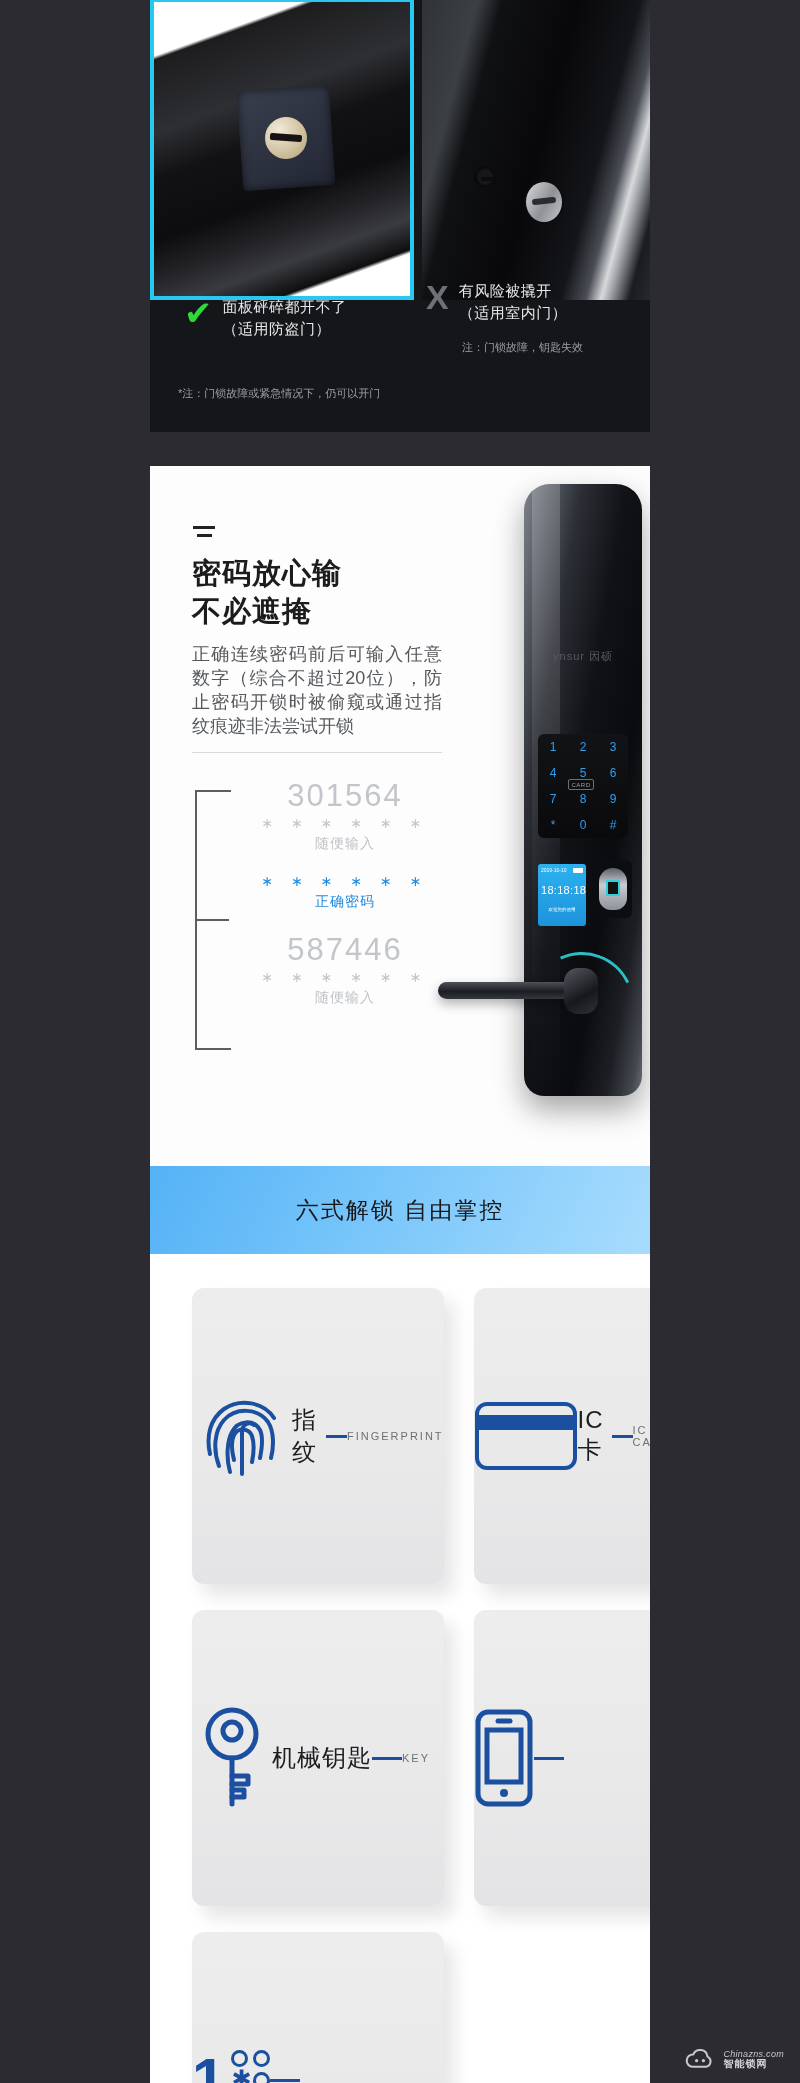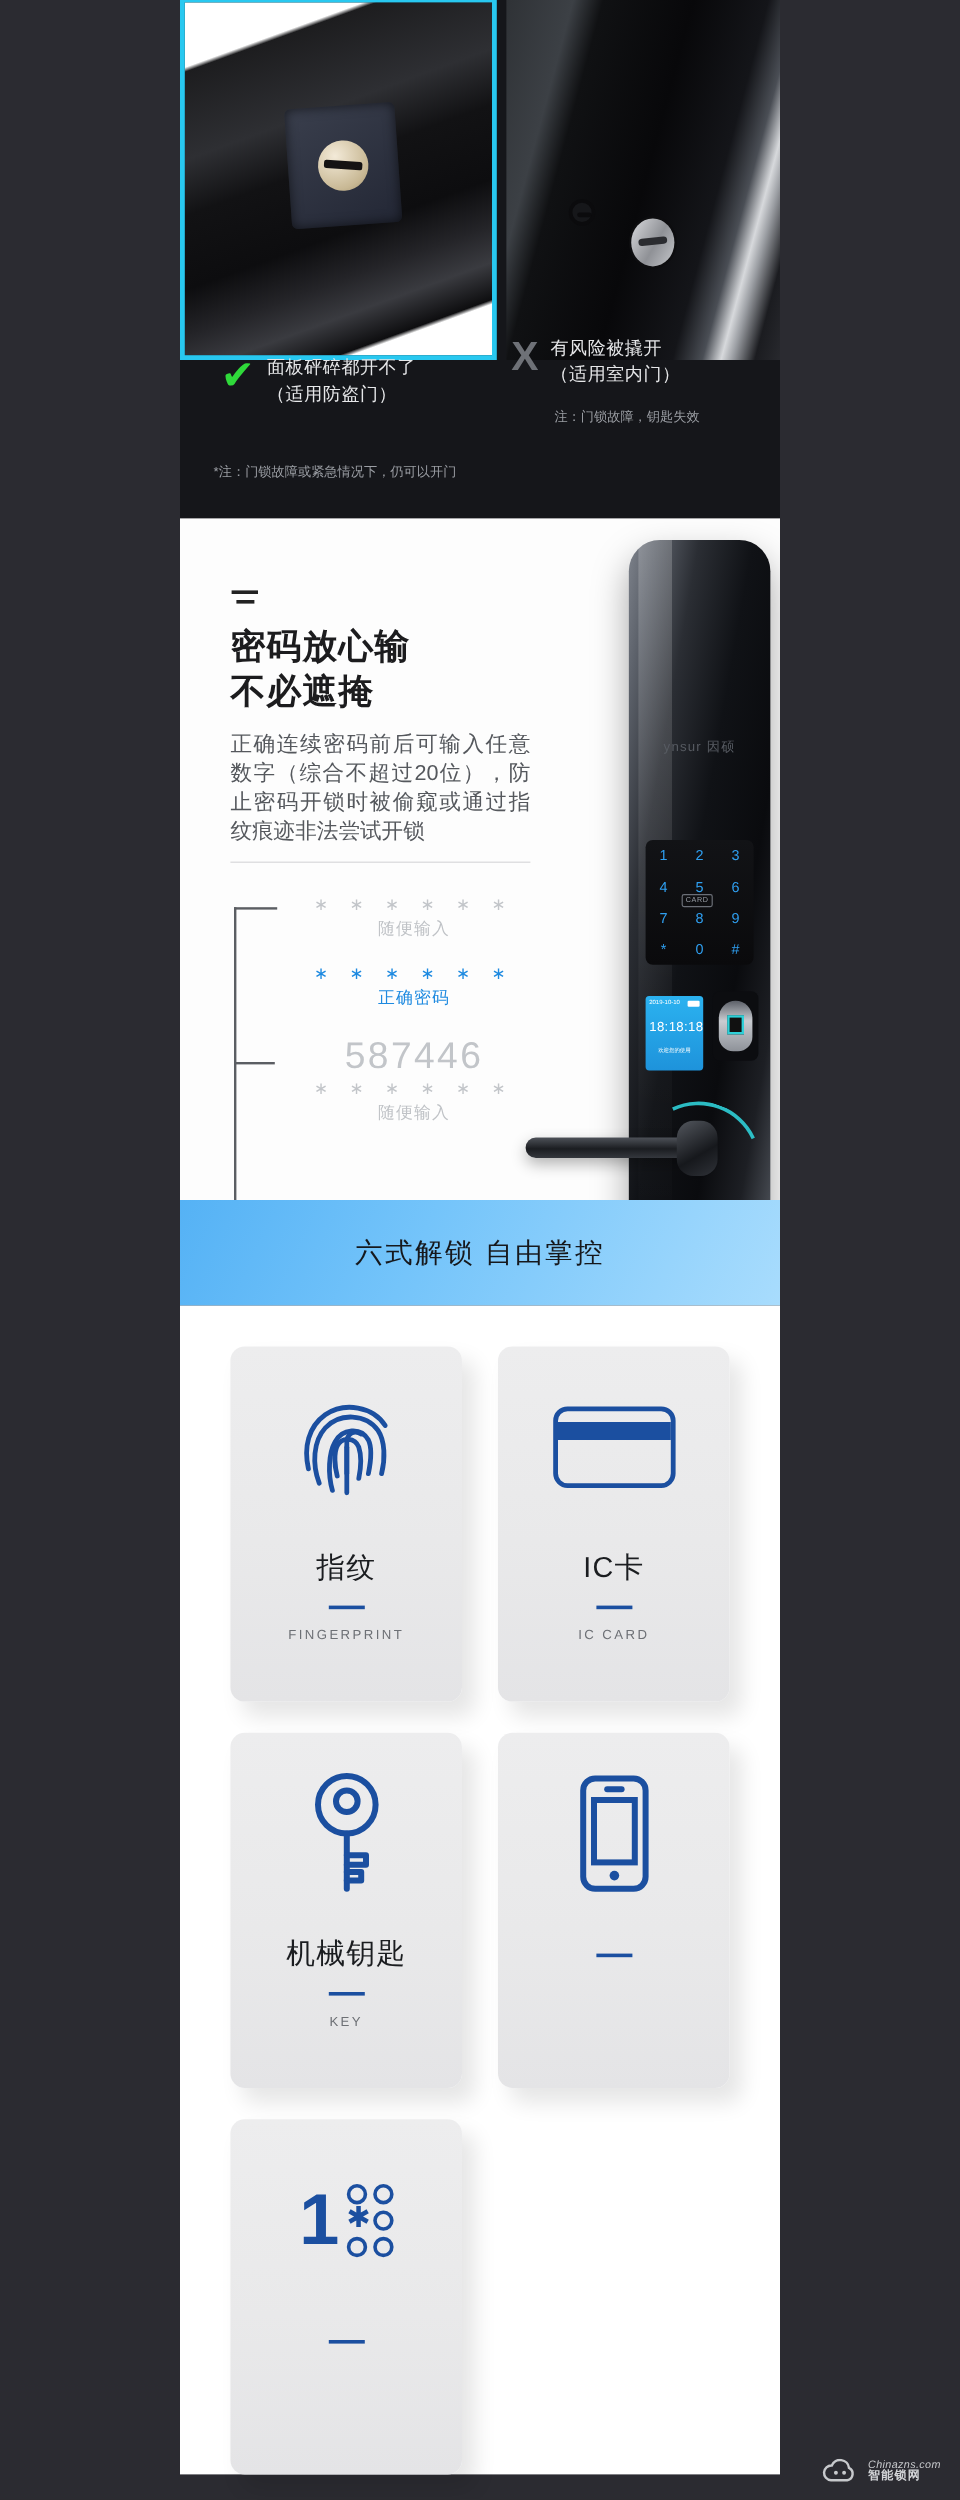--- a/index.html
+++ b/index.html
@@ -150,23 +150,24 @@
     left: 312px; top: 44px;
     color: #9b9ea4;
     font-size: 11px;
     white-space: nowrap;
   }
 
   
   .sec-password {
     position: relative;
     width: 500px;
-    height: 568px;
+    height: 700px;
     background: #fdfdfd;
     overflow: hidden;
+    margin-top: 34px;
   }
   .eq-mark {
     position: absolute;
     left: 43px; top: 60px;
     width: 22px;
   }
   .eq-mark i {
     display: block;
     height: 3px;
     background: #222;
@@ -397,21 +398,21 @@
     grid-template-columns: 1fr 1fr;
     gap: 26px 30px;
   }
   .card {
     position: relative;
     height: 296px;
     background: linear-gradient(180deg,#ededee 0%, #e9e9ea 55%, #e4e4e6 100%);
     border-radius: 12px;
     box-shadow: 10px 12px 18px rgba(0,0,0,.10);
     display: flex;
-    flex-direction: column;
+    flex-direction: row;
     align-items: center;
   }
   .card-icon {
     height: 168px;
     display: flex;
     align-items: center;
     justify-content: center;
   }
   .card-title {
     font-size: 24px;
@@ -553,20 +554,21 @@
         <span>不必遮掩</span>
       </h1>
 
       <p class="subcopy">正确连续密码前后可输入任意数字（综合不超过20位），防止密码开锁时被偷窥或通过指纹痕迹非法尝试开锁</p>
       <div class="hr"></div>
 
       <div class="pw-bracket"></div>
 
       <div class="pw-list">
         <div class="pw-item">
+          <div class="pw-num">301564</div>
           <div class="pw-stars">∗ ∗ ∗ ∗ ∗ ∗</div>
           <div class="pw-label">随便输入</div>
         </div>
         <div class="pw-item mid">
           <div class="pw-stars">∗ ∗ ∗ ∗ ∗ ∗</div>
           <div class="pw-label">正确密码</div>
         </div>
         <div class="pw-item">
           <div class="pw-num">587446</div>
           <div class="pw-stars">∗ ∗ ∗ ∗ ∗ ∗</div>

